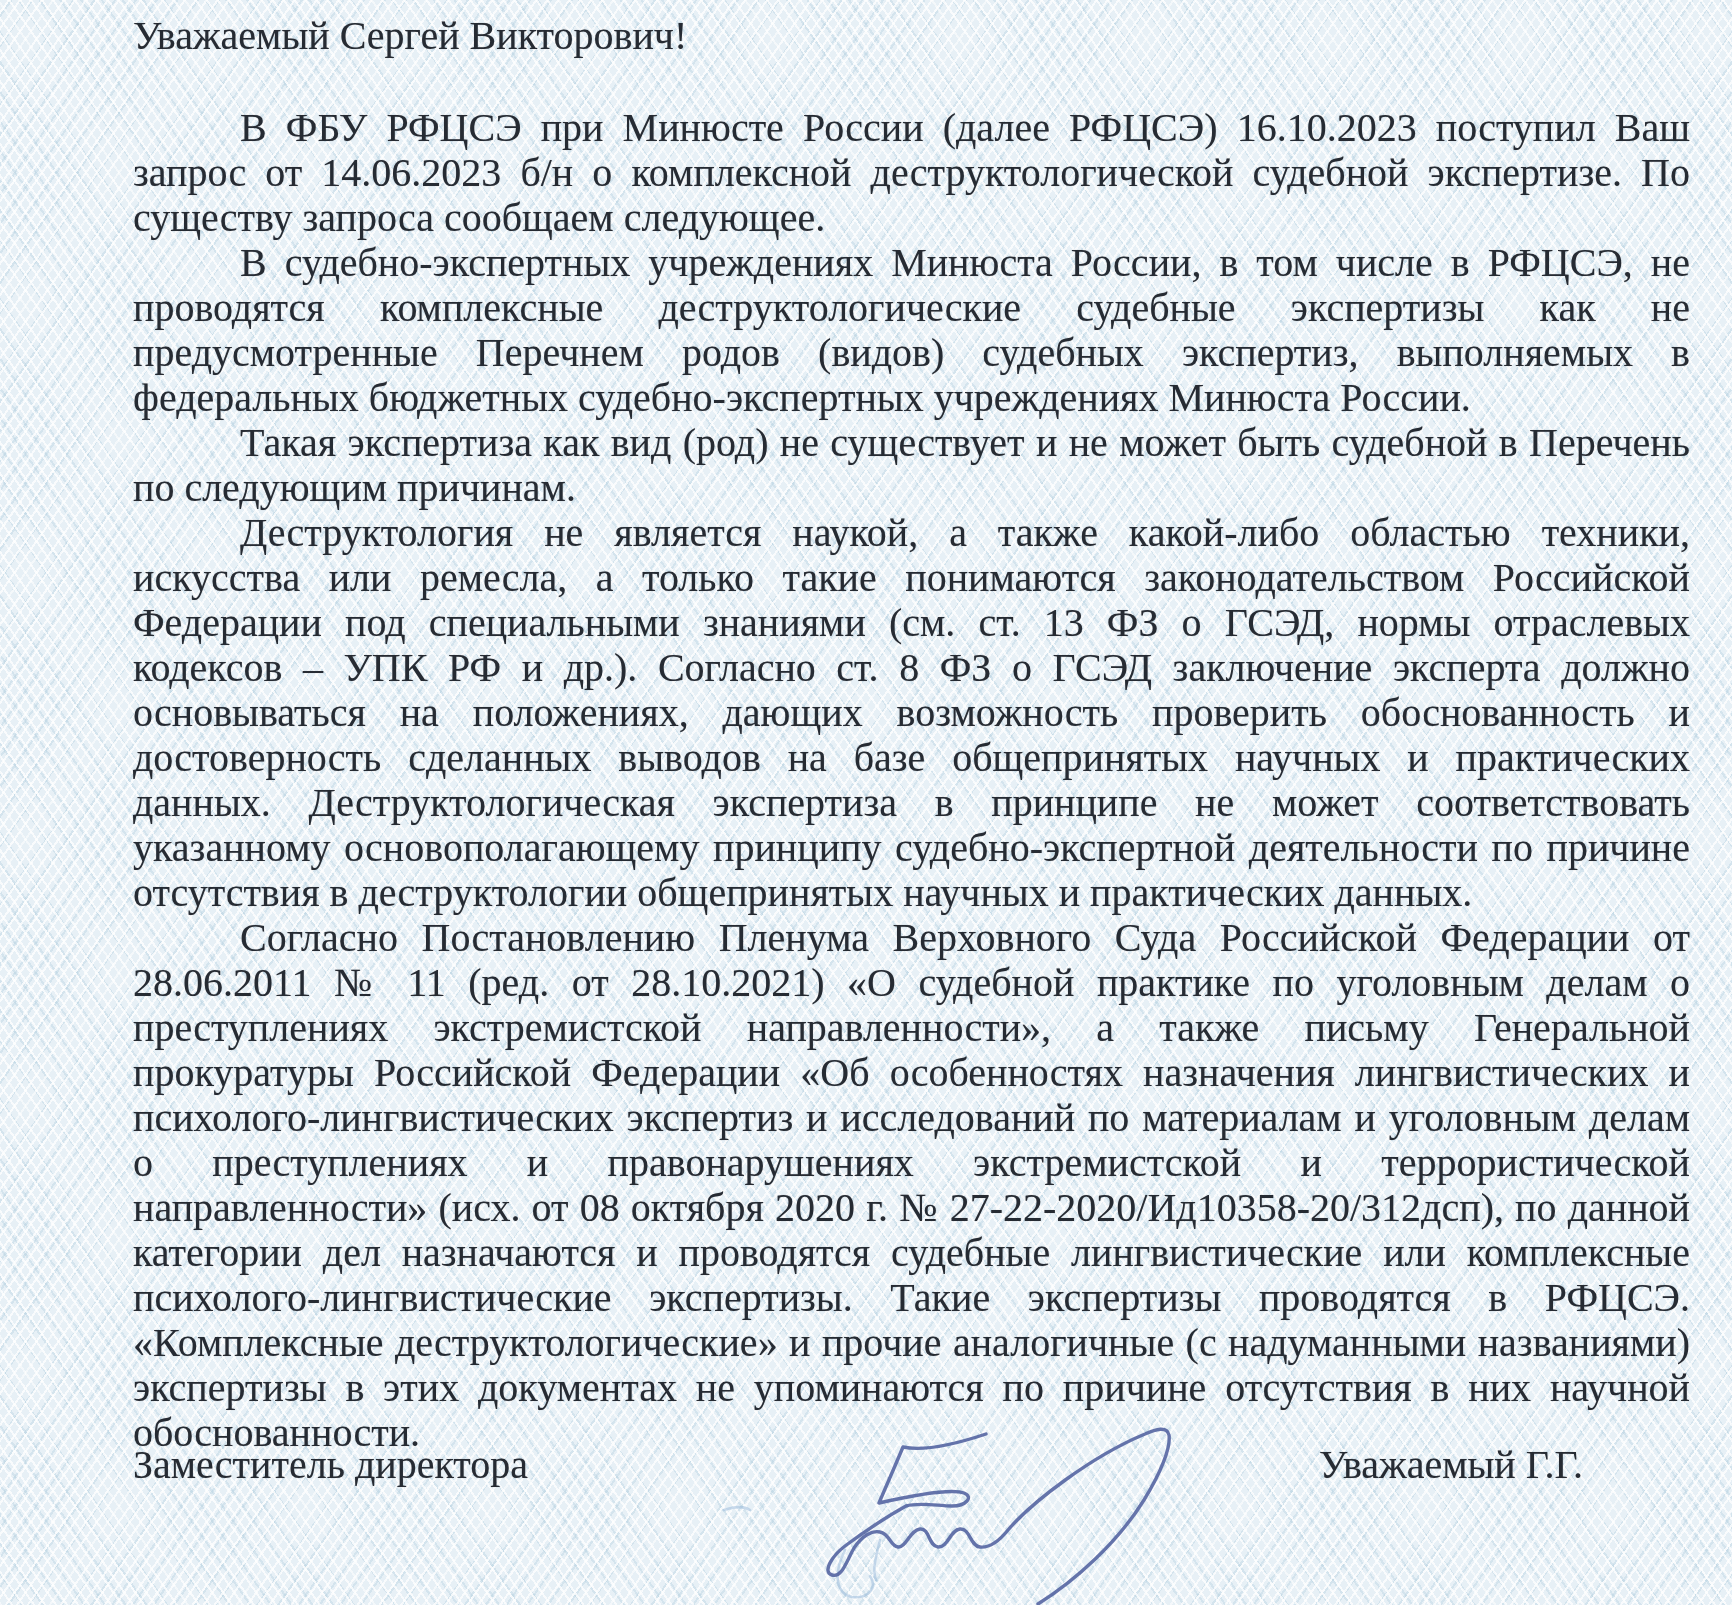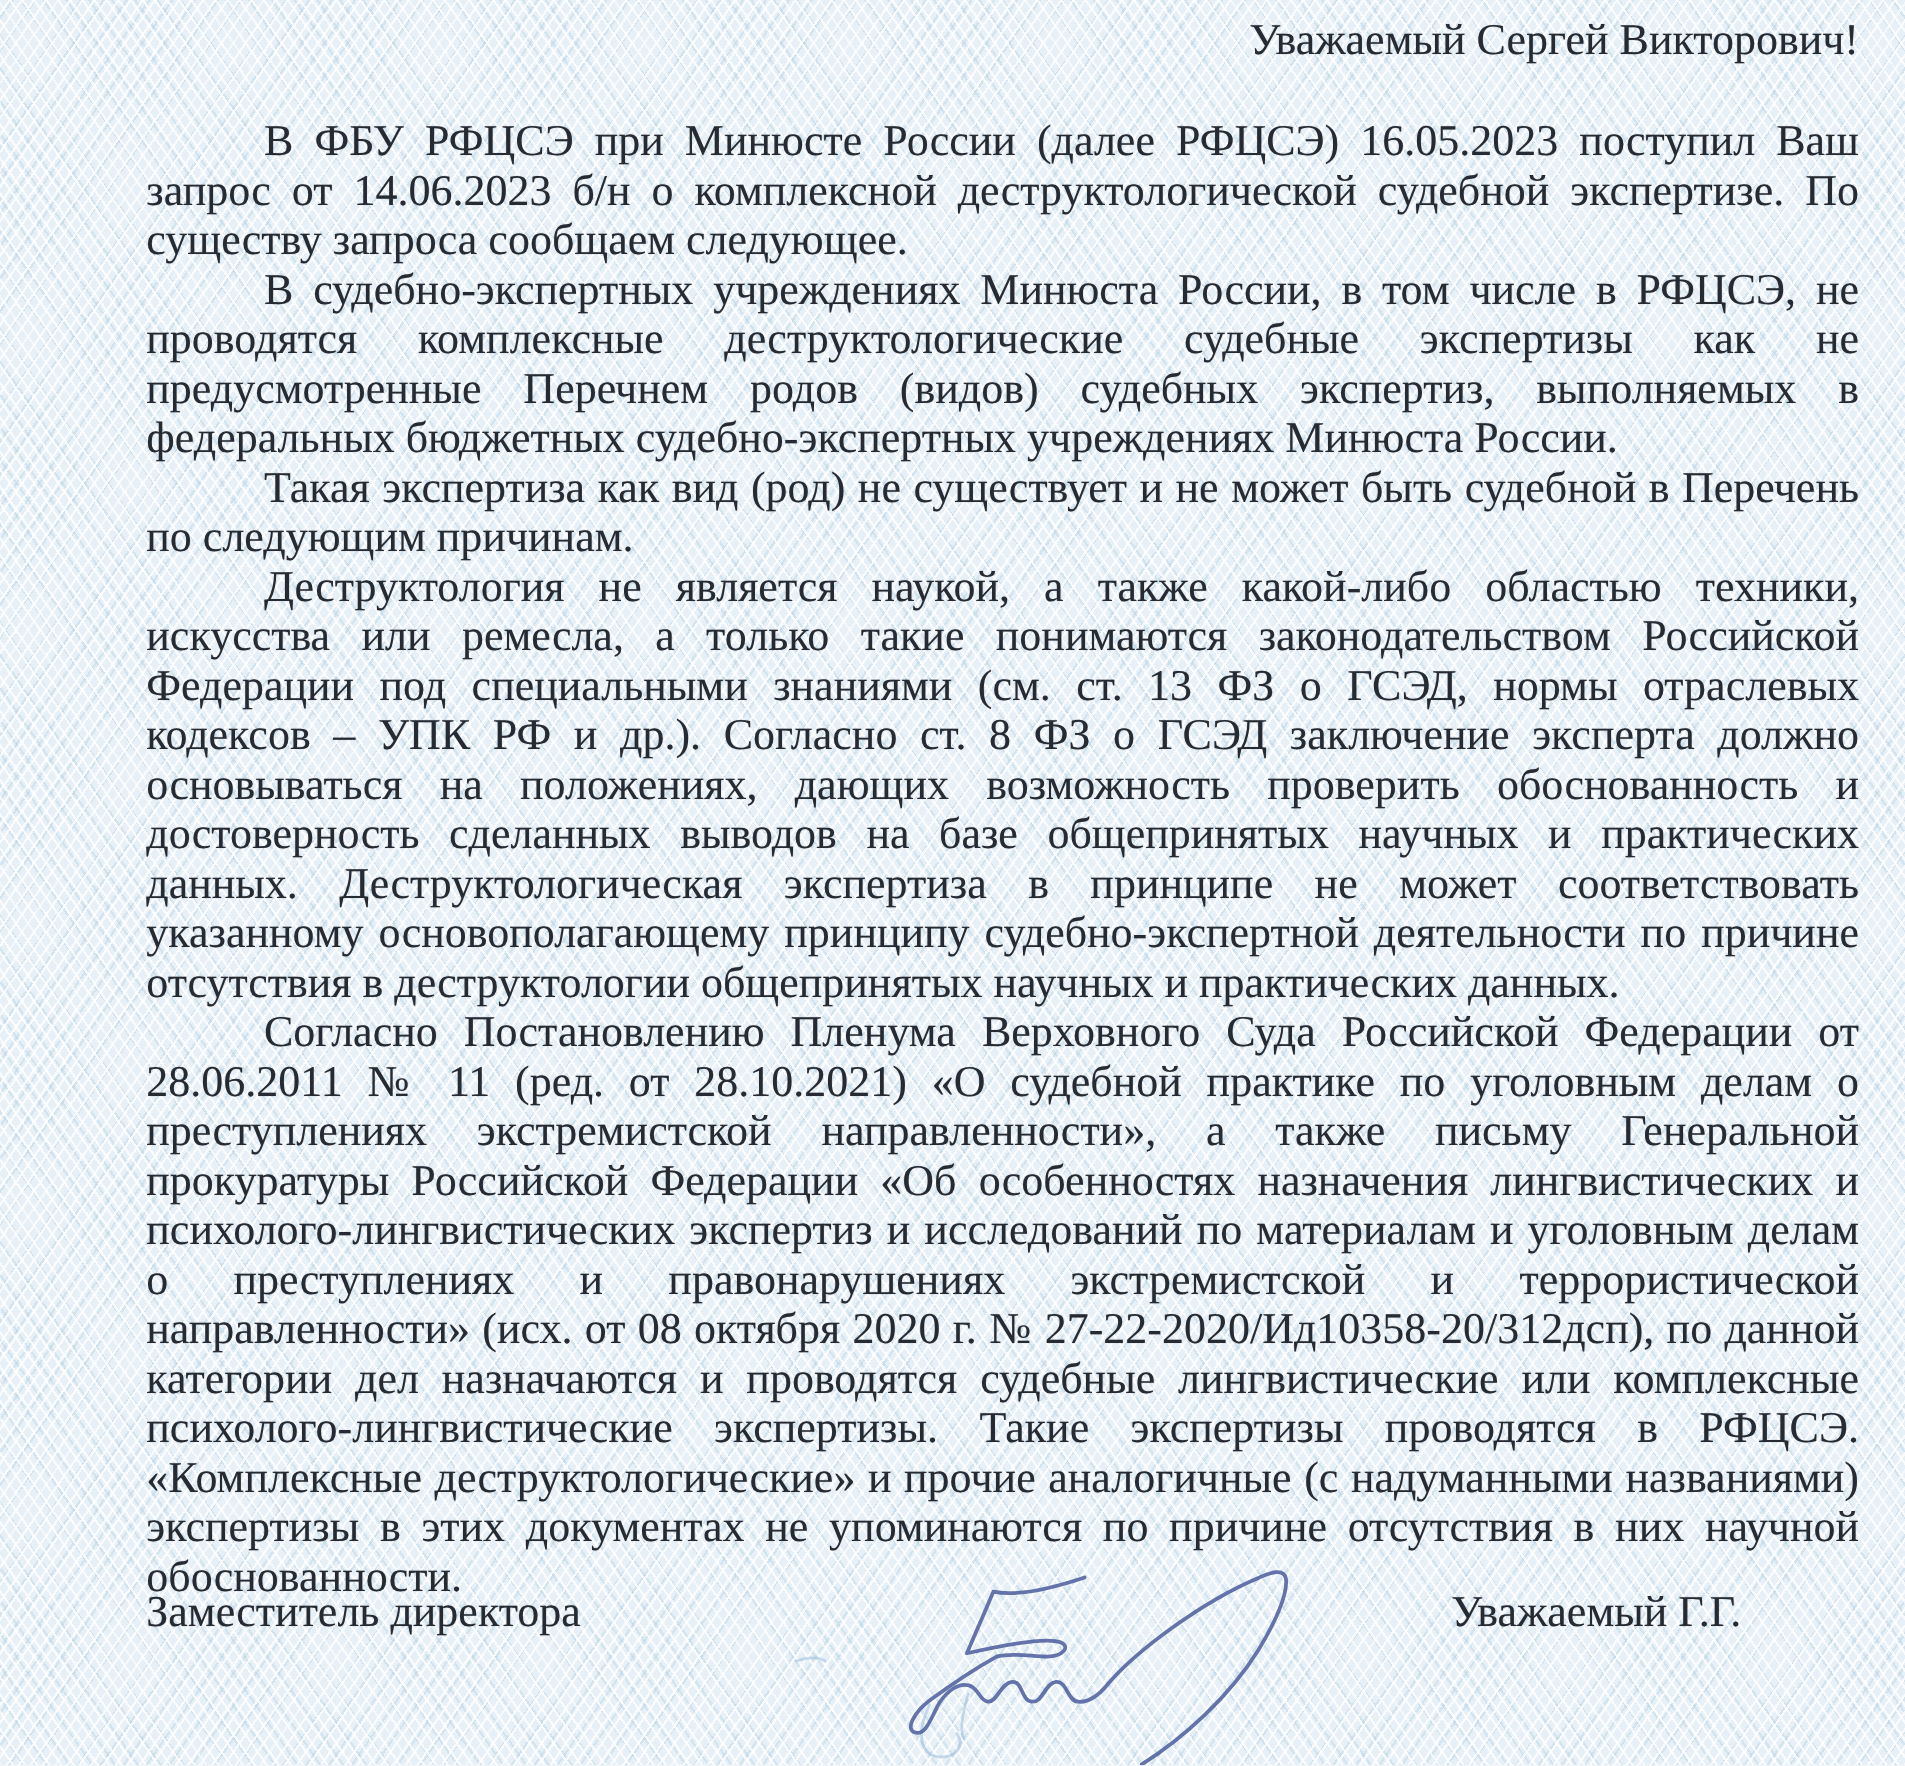--- a/index.html
+++ b/index.html
@@ -25,21 +25,21 @@
     color:var(--text);
   }
   .content{
     padding:13px 42px 0 133px;
     font-size:40px;
     line-height:45px;
     filter:blur(0.35px);
     text-shadow:0 0 1px rgba(38,43,51,.35);
   }
   .salutation{
-    text-align:right;
+    text-align:left;
     margin:0 0 47px 0;
     white-space:nowrap;
   }
   .para{
     margin:0;
     text-align:justify;
     text-indent:107px;
   }
   .sig-row{
     position:absolute;
@@ -77,21 +77,21 @@
   }
 </style>
 </head>
 <body>
 
 <div class="page">
 
   <div class="content">
     <div class="salutation">Уважаемый Сергей Викторович!</div>
 
-    <p class="para">В ФБУ РФЦСЭ при Минюсте России (далее РФЦСЭ) 16.05.2023 поступил Ваш запрос от 14.06.2023 б/н о комплексной деструктологической судебной экспертизе. По существу запроса сообщаем следующее.</p>
+    <p class="para">В ФБУ РФЦСЭ при Минюсте России (далее РФЦСЭ) 16.10.2023 поступил Ваш запрос от 14.06.2023 б/н о комплексной деструктологической судебной экспертизе. По существу запроса сообщаем следующее.</p>
     <p class="para">В судебно-экспертных учреждениях Минюста России, в том числе в РФЦСЭ, не проводятся комплексные деструктологические судебные экспертизы как не предусмотренные Перечнем родов (видов) судебных экспертиз, выполняемых в федеральных бюджетных судебно-экспертных учреждениях Минюста России.</p>
     <p class="para">Такая экспертиза как вид (род) не существует и не может быть судебной в Перечень по следующим причинам.</p>
     <p class="para">Деструктология не является наукой, а также какой-либо областью техники, искусства или ремесла, а только такие понимаются законодательством Российской Федерации под специальными знаниями (см. ст. 13 ФЗ о ГСЭД, нормы отраслевых кодексов – УПК РФ и др.). Согласно ст. 8 ФЗ о ГСЭД заключение эксперта должно основываться на положениях, дающих возможность проверить обоснованность и достоверность сделанных выводов на базе общепринятых научных и практических данных. Деструктологическая экспертиза в принципе не может соответствовать указанному основополагающему принципу судебно-экспертной деятельности по причине отсутствия в деструктологии общепринятых научных и практических данных.</p>
     <p class="para">Согласно Постановлению Пленума Верховного Суда Российской Федерации от 28.06.2011 № 11 (ред. от 28.10.2021) «О судебной практике по уголовным делам о преступлениях экстремистской направленности», а также письму Генеральной прокуратуры Российской Федерации «Об особенностях назначения лингвистических и психолого-лингвистических экспертиз и исследований по материалам и уголовным делам о преступлениях и правонарушениях экстремистской и террористической направленности» (исх. от 08 октября 2020 г. № 27-22-2020/Ид10358-20/312дсп), по данной категории дел назначаются и проводятся судебные лингвистические или комплексные психолого-лингвистические экспертизы. Такие экспертизы проводятся в РФЦСЭ. «Комплексные деструктологические» и прочие аналогичные (с надуманными названиями) экспертизы в этих документах не упоминаются по причине отсутствия в них научной обоснованности.</p>
   </div>
 
   <div class="sig-row">
     <span>Заместитель директора</span>
     <span>Уважаемый Г.Г.</span>
   </div>

